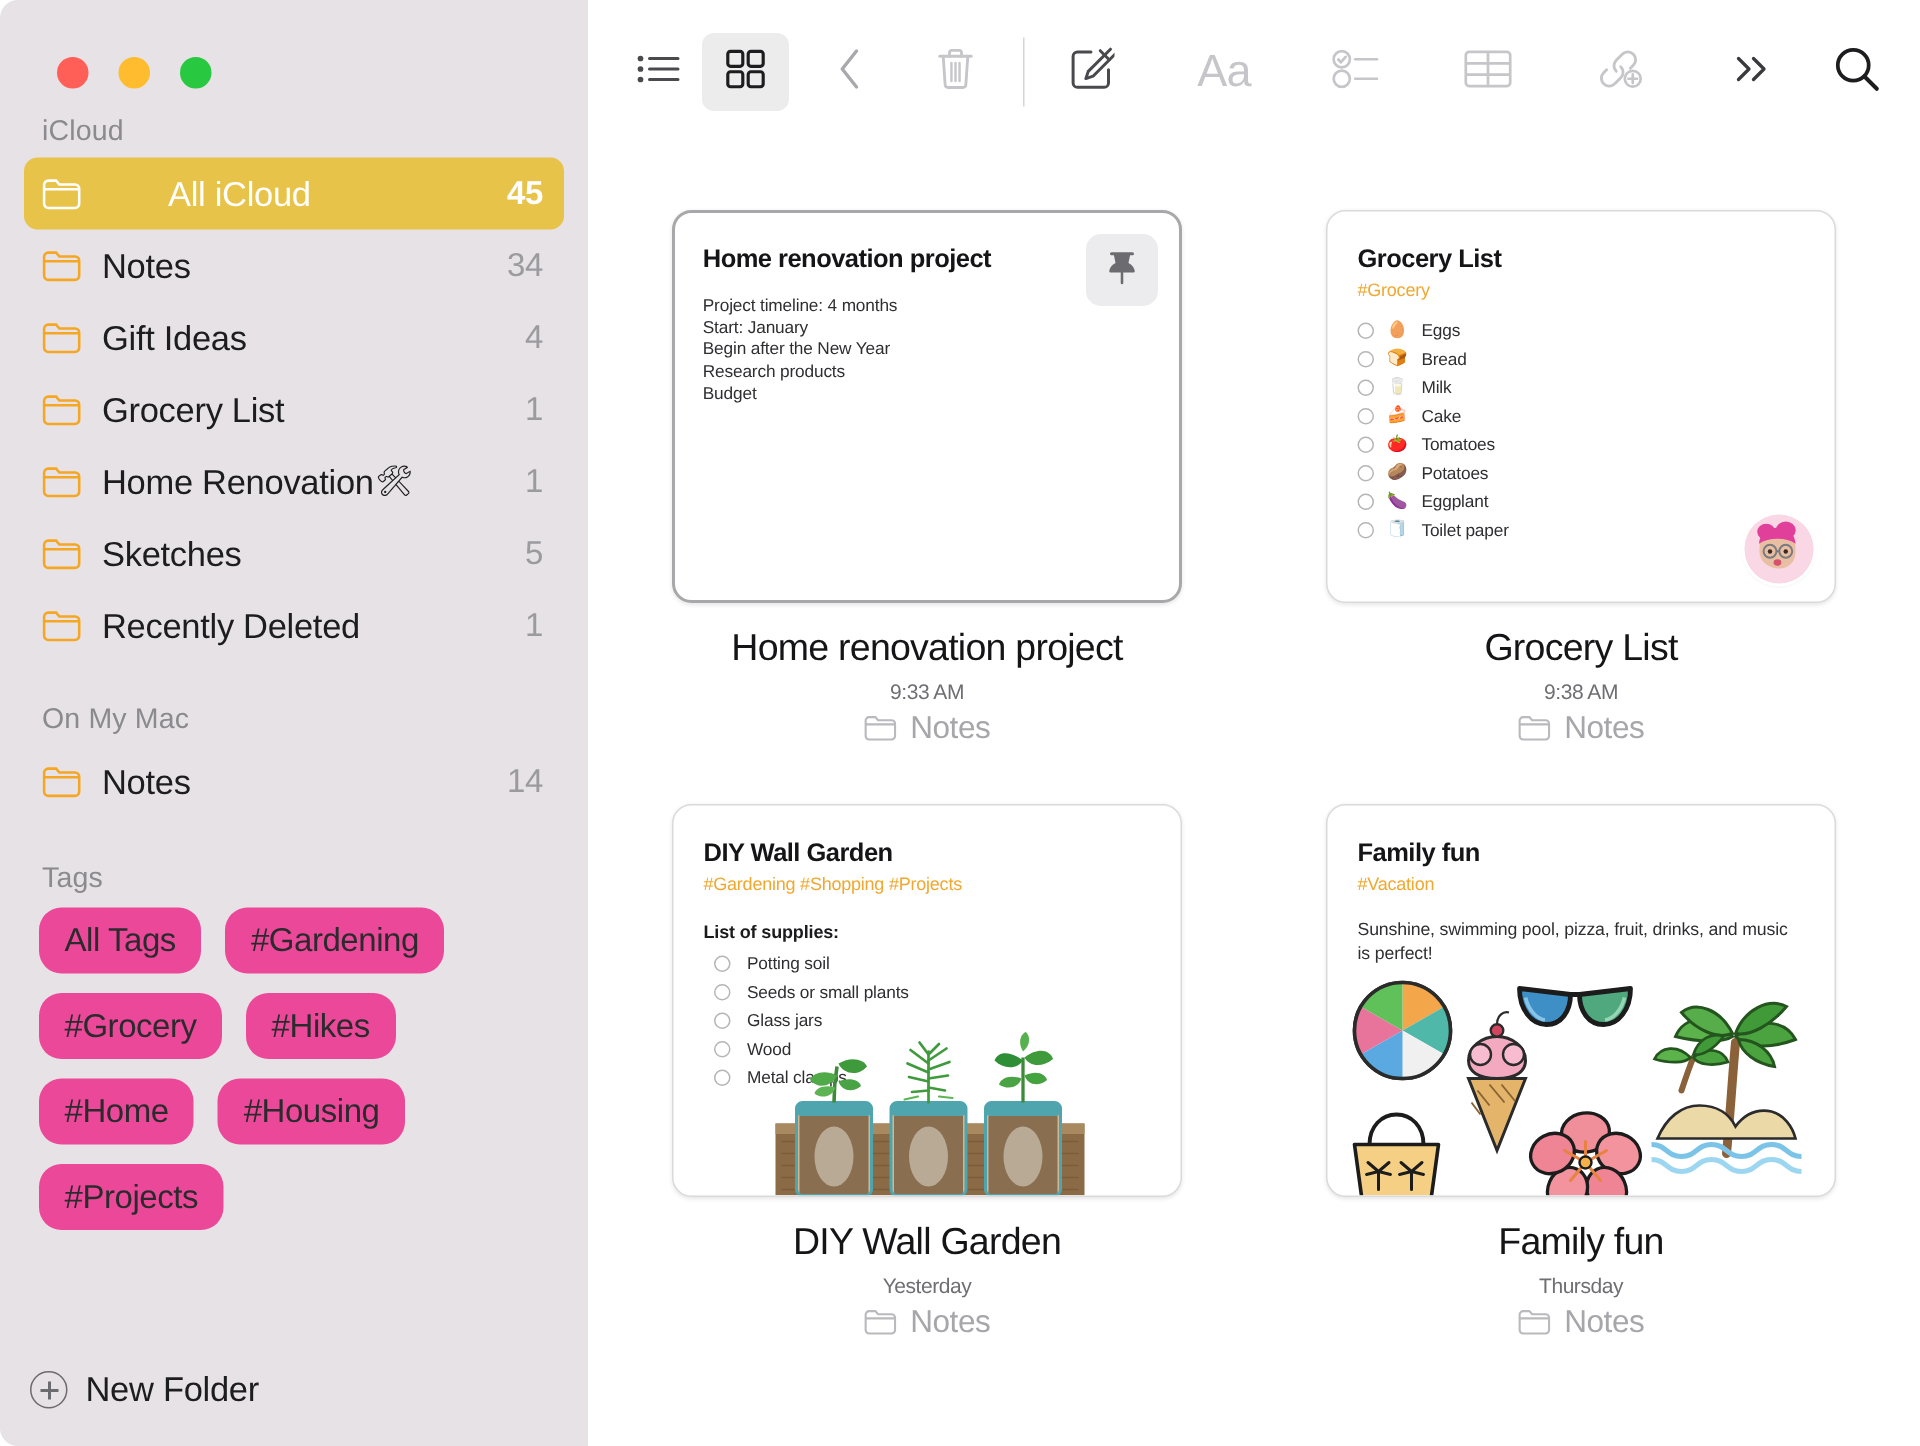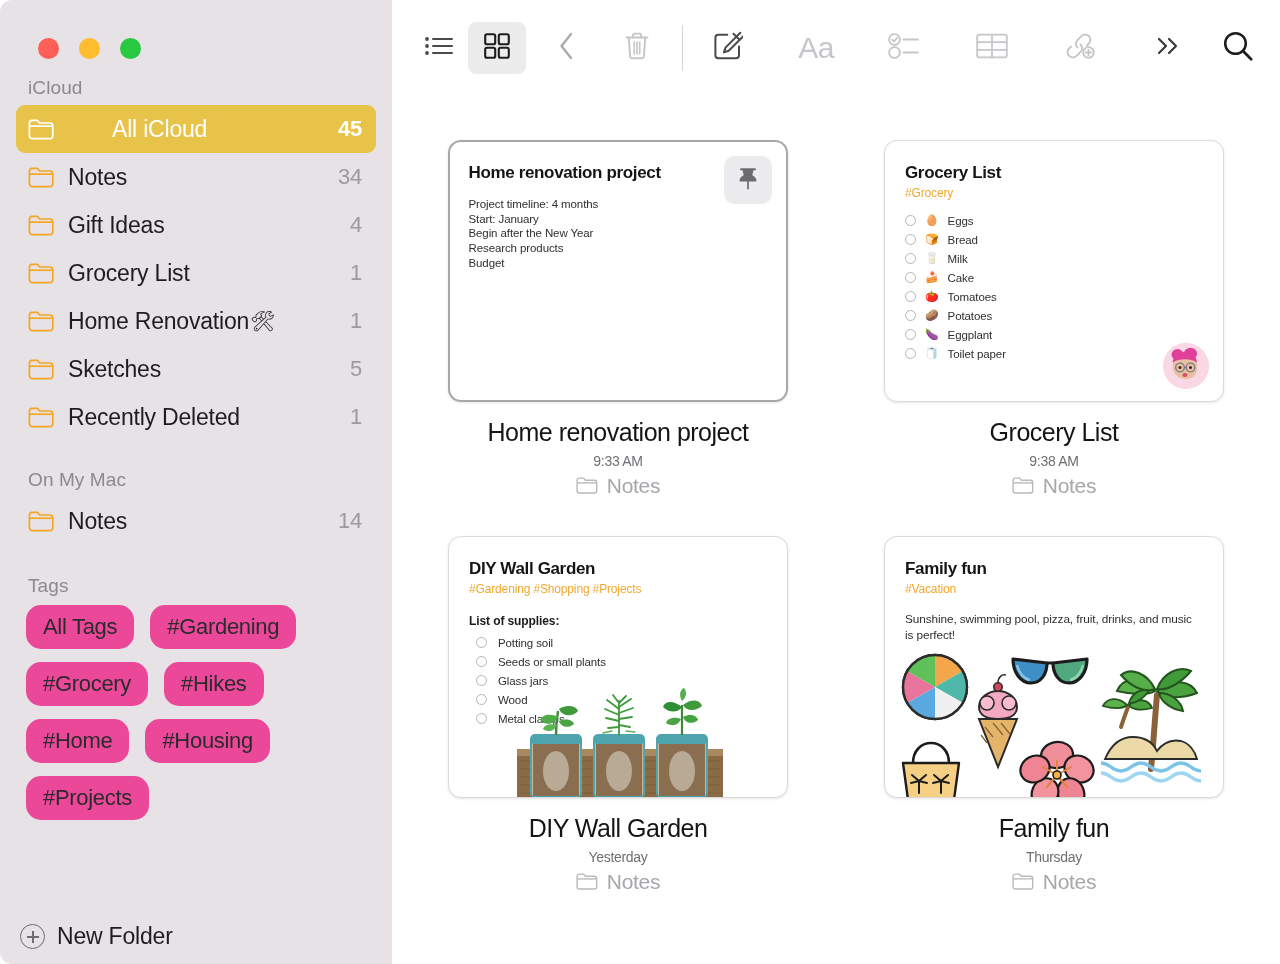--- a/index.html
+++ b/index.html
@@ -106,21 +106,21 @@
     font-size: 22px;
     color: #2b2b2e;
     letter-spacing: -0.3px;
     white-space: nowrap;
     cursor: default;
   }
 
   .new-folder {
     position: absolute;
     left: 20px;
-    bottom: 14px;
+    bottom: 24px;
     display: flex;
     align-items: center;
     gap: 12px;
     cursor: default;
   }
   .new-folder .plus-circle {
     width: 25px; height: 25px;
     border: 1.6px solid #6c6c70;
     border-radius: 50%;
     position: relative;

